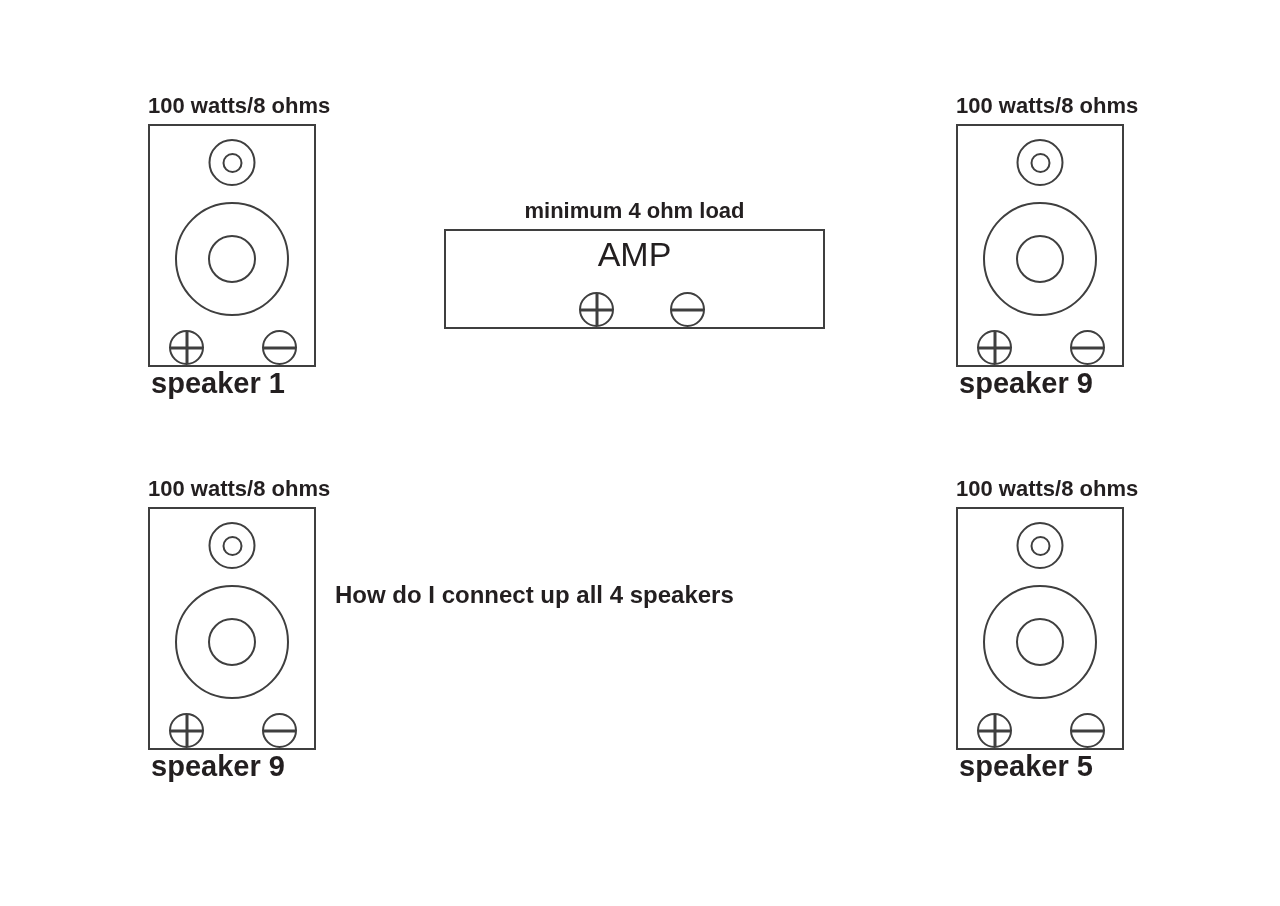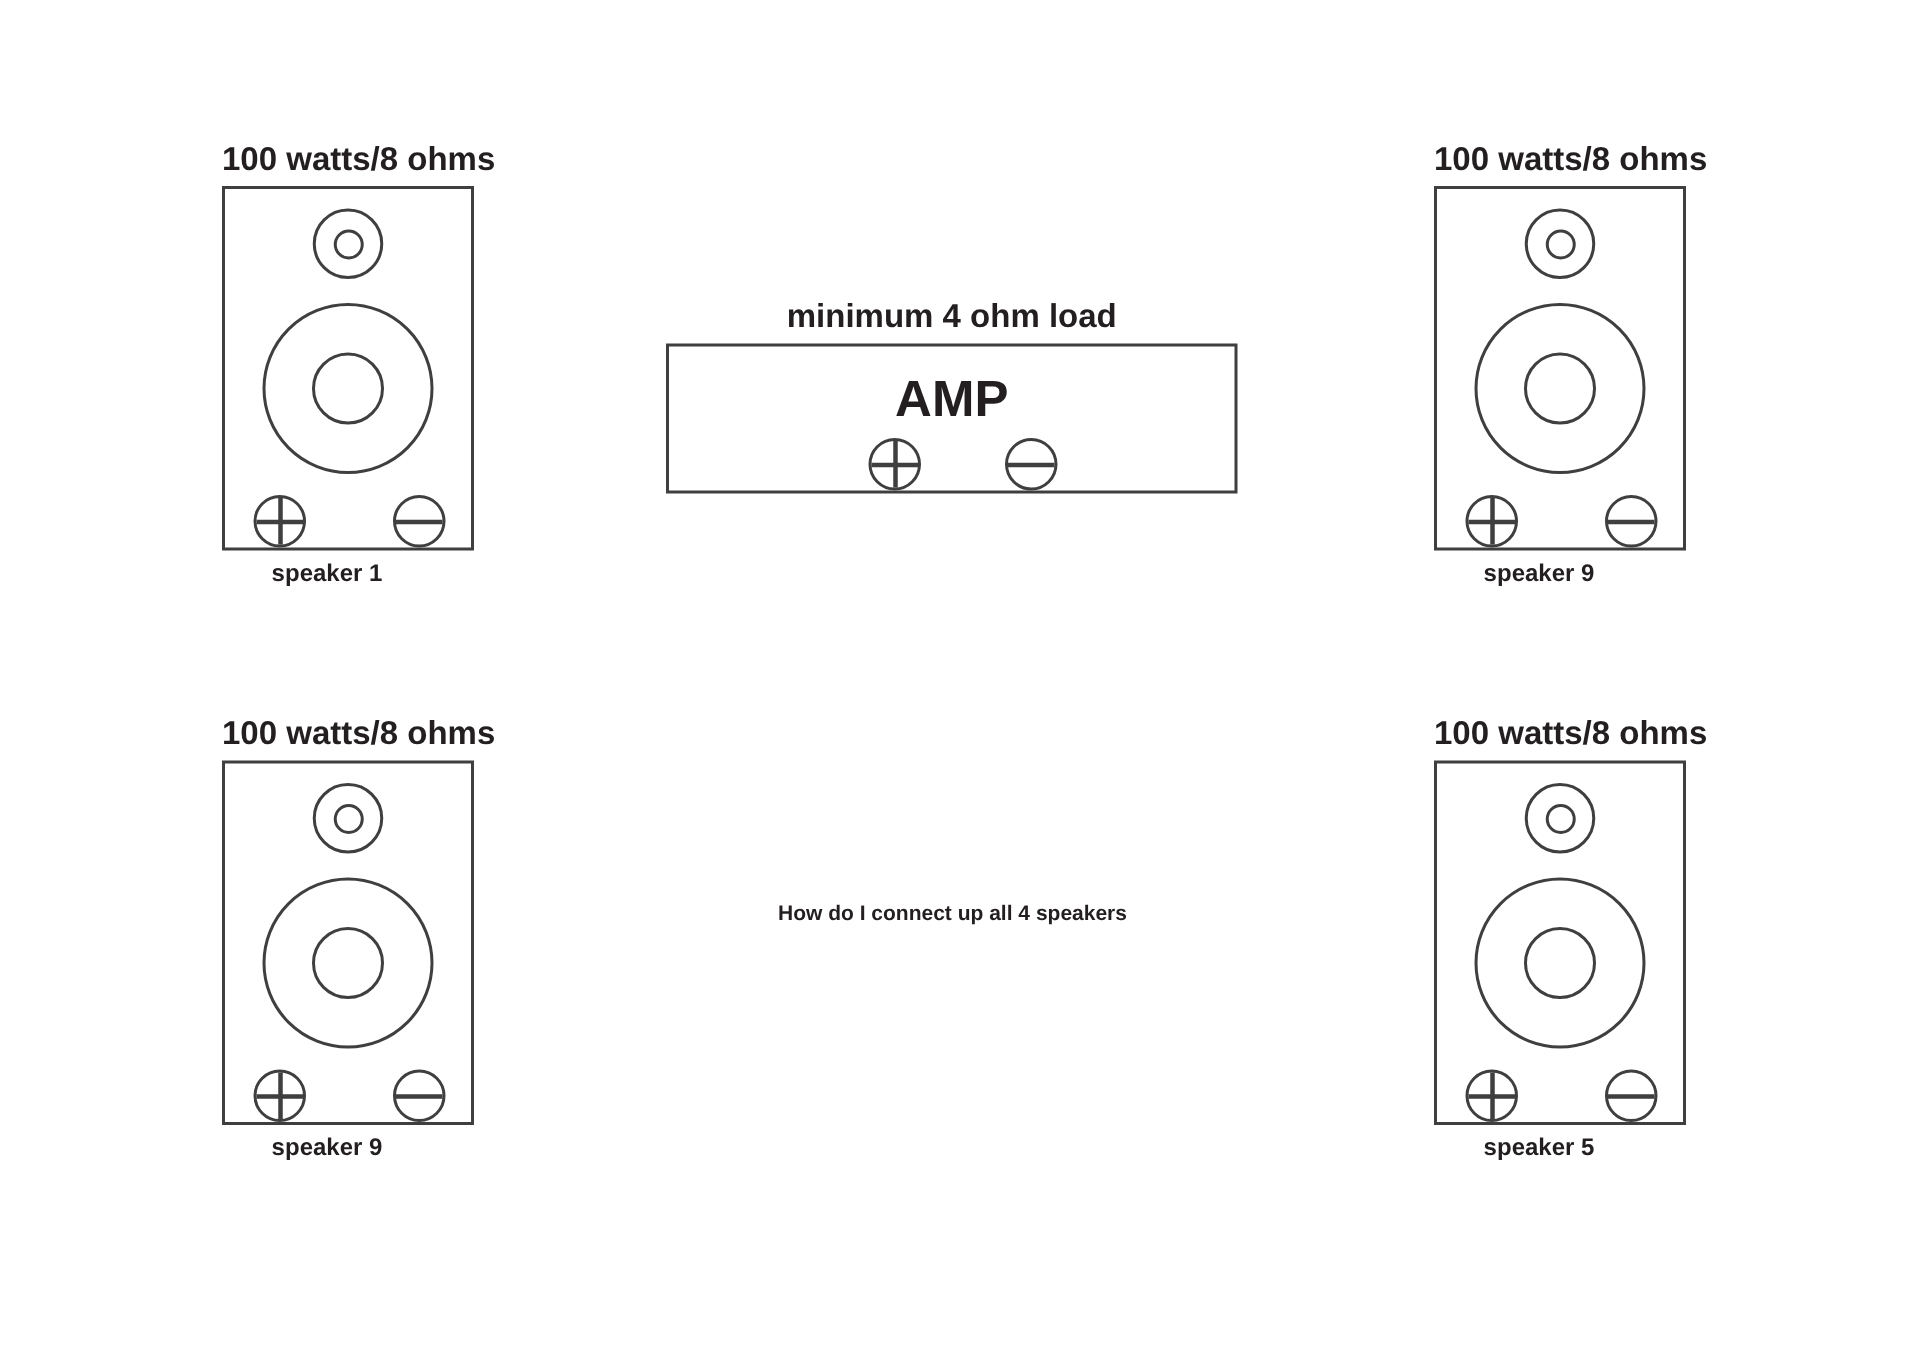--- a/index.html
+++ b/index.html
@@ -22,21 +22,21 @@
     text-align:center;
   }
   .rating{
     font-size:22px;
     font-weight:600;
     line-height:24px;
     margin-bottom:6px;
     white-space:nowrap;
   }
   .caption{
-    font-size:16px;
+    font-size:29px;
     font-weight:600;
     line-height:24px;
     margin-top:4px;
     white-space:nowrap;
   }
   .box{
     position:relative;
     width:168px;height:243px;
     border:2px solid var(--stroke);
     box-sizing:border-box;
@@ -116,33 +116,33 @@
   }
   .amp-box{
     position:relative;
     width:381px;height:100px;
     border:2px solid var(--stroke);
     box-sizing:border-box;
     background:#fff;
   }
   .amp-title{
     font-size:34px;
-    font-weight:700;
+    font-weight:400;
     line-height:38px;
-    padding-top:16px;
+    padding-top:4px;
   }
   .amp-box .terminal.plus{left:133px;top:61px;}
   .amp-box .terminal.minus{left:224px;top:61px;}
   
   .question{
     position:absolute;
-    left:335px;top:594px;
+    left:335px;top:580px;
     width:600px;
-    text-align:center;
-    font-size:14px;
+    text-align:left;
+    font-size:24px;
     font-weight:600;
     line-height:29px;
   }
 </style>
 </head>
 <body>
 
 <div class="speaker" style="left:148px;top:94px">
   <div class="rating">100 watts/8 ohms</div>
   <div class="box">

